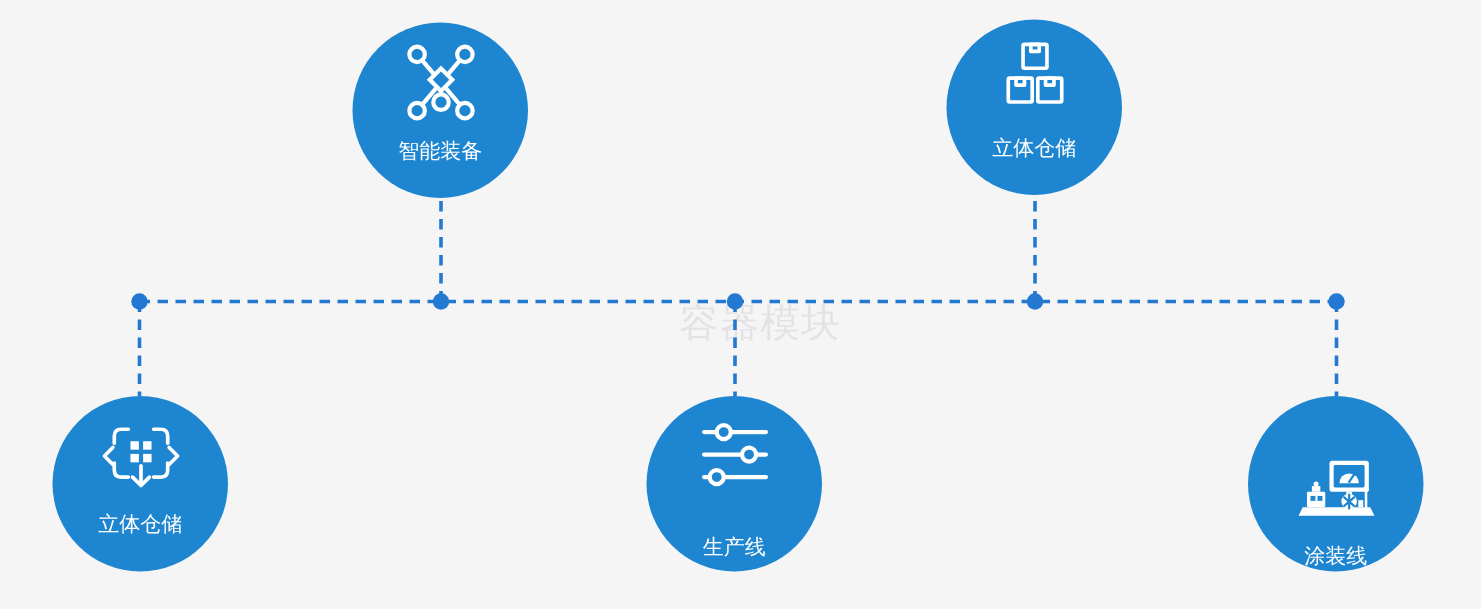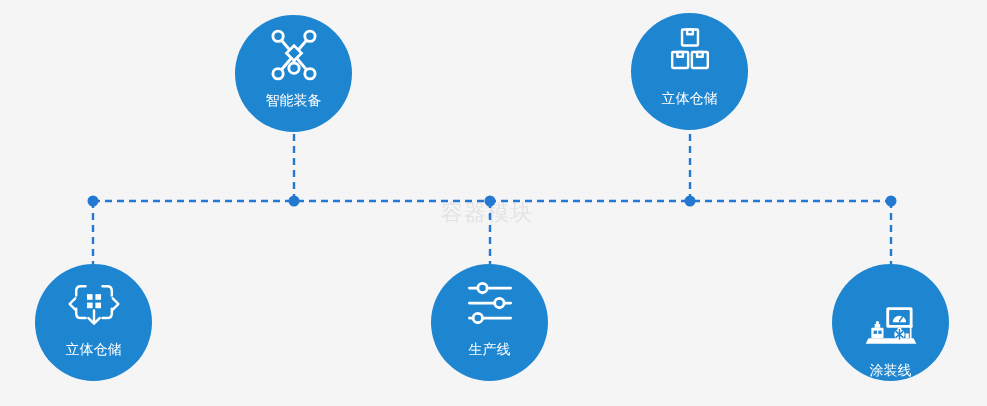--- a/index.html
+++ b/index.html
@@ -20,22 +20,22 @@
     width: 987px;
     height: 406px;
     background: var(--background);
     overflow: hidden;
   }
   .watermark {
     position: absolute;
     left: 441px;
     top: 198px;
     width: 120px;
-    text-align: left;
-    font-size: 22px;
+    text-align: right;
+    font-size: 26px;
     letter-spacing: 1px;
     color: var(--watermark-text);
     z-index: 1;
     user-select: none;
     white-space: nowrap;
   }
   .connector-svg {
     position: absolute;
     left: 0;
     top: 0;
@@ -70,21 +70,21 @@
     margin-top: 4px;
     color: var(--label-text);
     font-size: 14px;
     font-weight: 400;
     line-height: 22px;
     white-space: nowrap;
   }
   .node-smart-equipment   { left: 235px; top: 15px;  }
   .node-warehouse         { left: 631px; top: 13px;  }
   .node-logistics-sorting { left: 35px;  top: 264px; }
-  .node-production-line   { left: 431px; top: 264px; }
+  .node-production-line   { left: 431px; top: 264px; gap: 15px; }
   .node-coating-line      { left: 832px; top: 264px; justify-content: flex-end; }
 
   .icon svg { width: 100%; height: 100%; display: block; }
   .icon .stk { fill: none; stroke: #fff; stroke-width: 3; stroke-linecap: round; stroke-linejoin: round; }
   .icon .stk-thin { fill: none; stroke: #fff; stroke-width: 2.6; stroke-linecap: round; stroke-linejoin: round; }
   .icon .node-mask { fill: var(--node-fill); stroke: #fff; stroke-width: 3; }
   .icon .fill-w { fill: #fff; stroke: none; }
   .icon .fill-b { fill: var(--node-fill); stroke: none; }
   .icon .stk-b { fill: none; stroke: var(--node-fill); stroke-width: 1.6; stroke-linecap: round; }
 </style>

